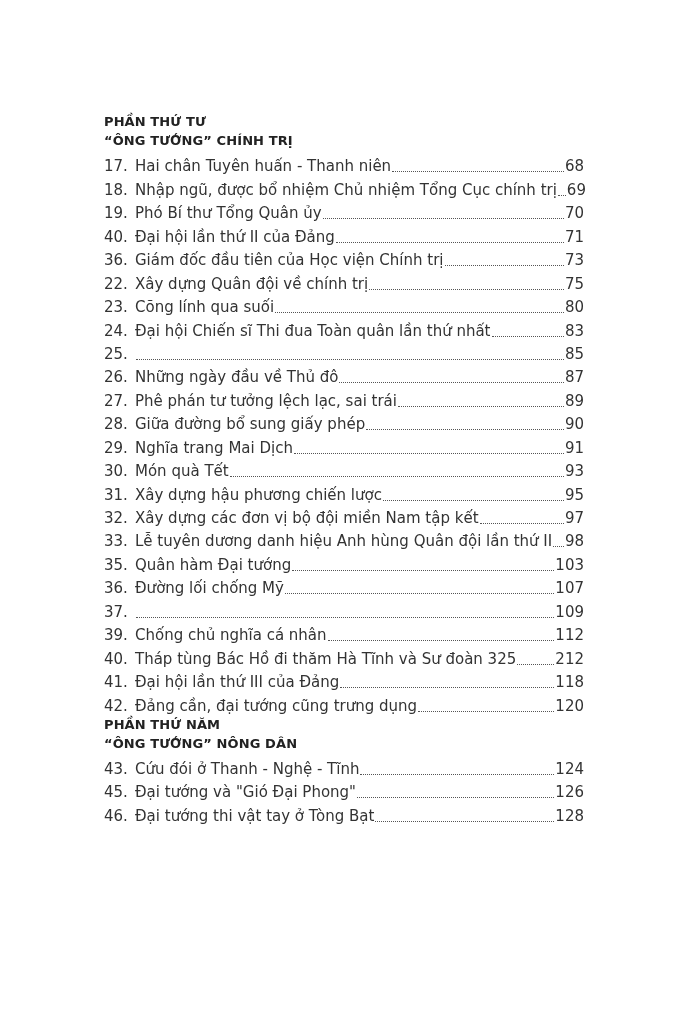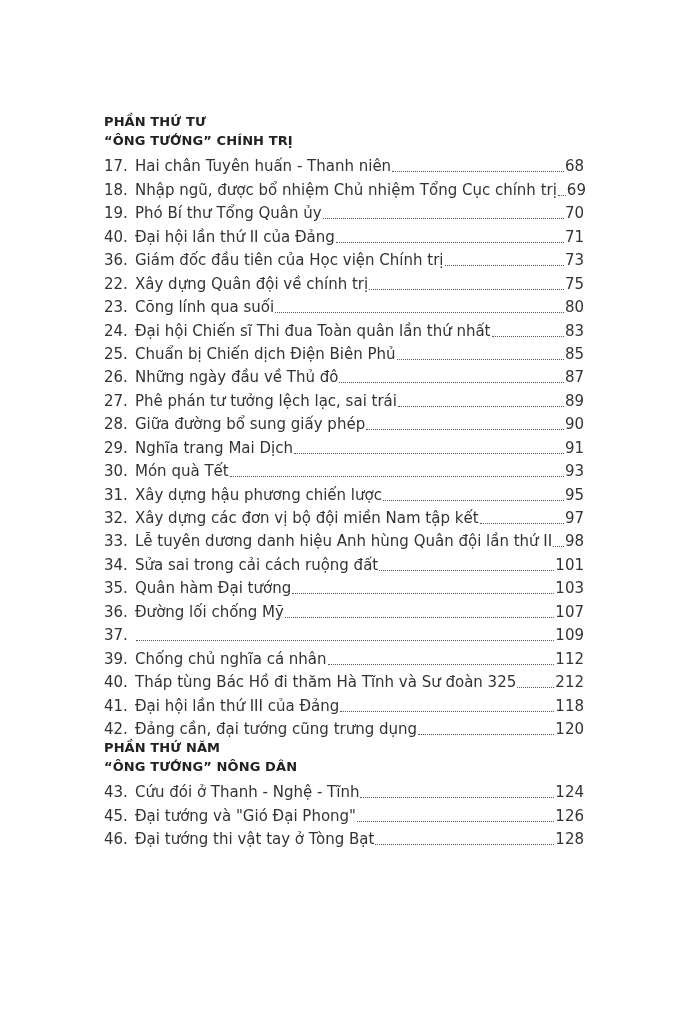--- a/index.html
+++ b/index.html
@@ -119,21 +119,20 @@
           <span class="toc-page">80</span>
         </li>
         <li class="toc-row">
           <span class="toc-num">24.</span>
           <span class="toc-title">Đại hội Chiến sĩ Thi đua Toàn quân lần thứ nhất</span>
           <span class="toc-dots"></span>
           <span class="toc-page">83</span>
         </li>
         <li class="toc-row">
           <span class="toc-num">25.</span>
-          <span class="toc-title">Chuẩn bị Chiến dịch Điện Biên Phủ</span>
           <span class="toc-dots"></span>
           <span class="toc-page">85</span>
         </li>
         <li class="toc-row">
           <span class="toc-num">26.</span>
           <span class="toc-title">Những ngày đầu về Thủ đô</span>
           <span class="toc-dots"></span>
           <span class="toc-page">87</span>
         </li>
         <li class="toc-row">
@@ -170,26 +169,20 @@
           <span class="toc-num">32.</span>
           <span class="toc-title">Xây dựng các đơn vị bộ đội miền Nam tập kết</span>
           <span class="toc-dots"></span>
           <span class="toc-page">97</span>
         </li>
         <li class="toc-row">
           <span class="toc-num">33.</span>
           <span class="toc-title">Lễ tuyên dương danh hiệu Anh hùng Quân đội lần thứ II</span>
           <span class="toc-dots"></span>
           <span class="toc-page">98</span>
-        </li>
-        <li class="toc-row">
-          <span class="toc-num">34.</span>
-          <span class="toc-title">Sửa sai trong cải cách ruộng đất</span>
-          <span class="toc-dots"></span>
-          <span class="toc-page">101</span>
         </li>
         <li class="toc-row">
           <span class="toc-num">35.</span>
           <span class="toc-title">Quân hàm Đại tướng</span>
           <span class="toc-dots"></span>
           <span class="toc-page">103</span>
         </li>
         <li class="toc-row">
           <span class="toc-num">36.</span>
           <span class="toc-title">Đường lối chống Mỹ</span>

